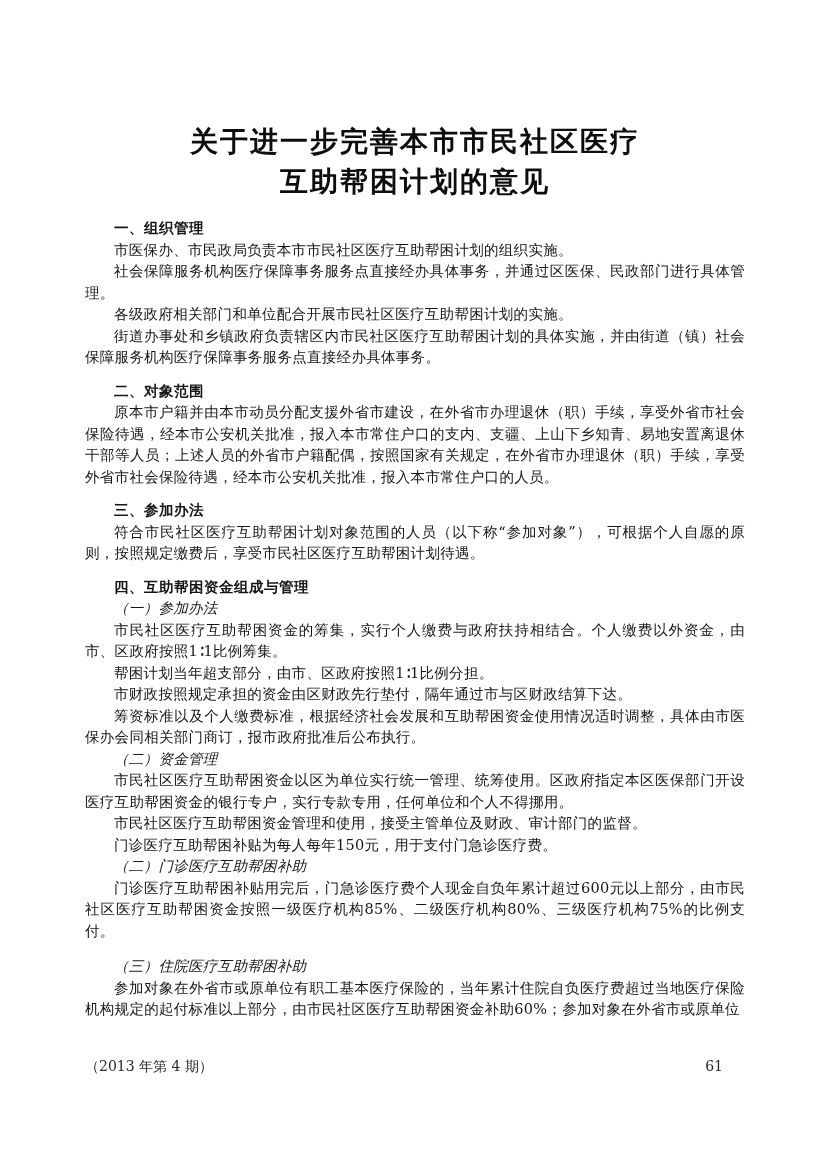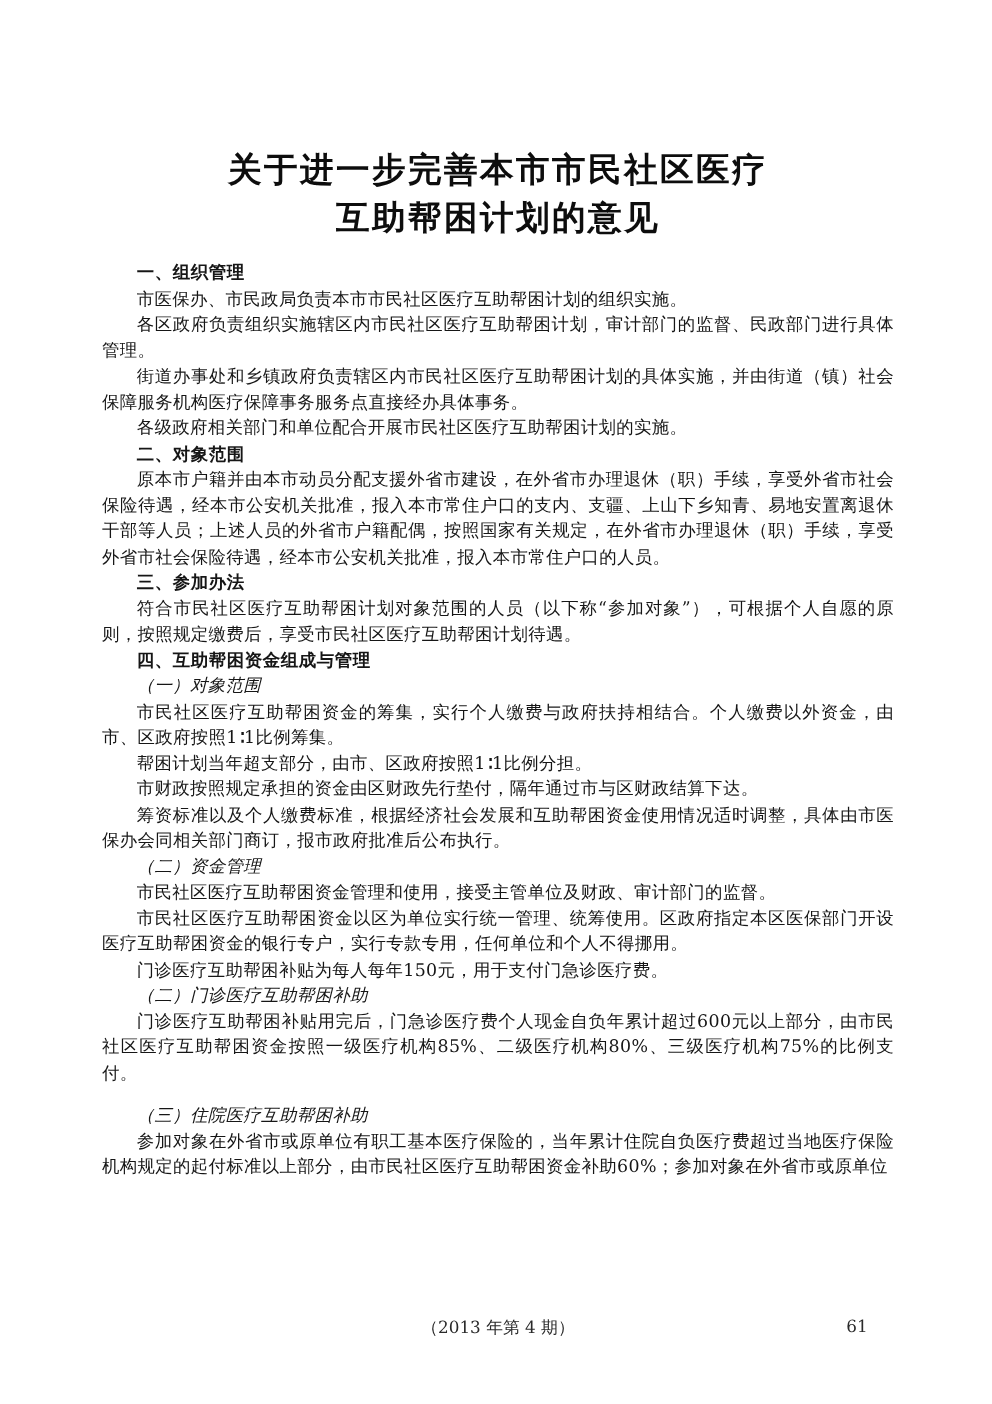--- a/index.html
+++ b/index.html
@@ -39,35 +39,35 @@
     line-height: 21.5px;
     letter-spacing: 0.3px;
     text-align: justify;
     text-indent: 2em;
     color: #161616;
   }
   p.h1 {
     font-family: "DejaVu Sans", "Liberation Sans", sans-serif;
     font-weight: bold;
     letter-spacing: 0.5px;
+    margin-top: 12px;
   }
   p.sub {
     font-style: italic;
     font-family: "DejaVu Serif", "Liberation Serif", serif;
   }
   p.gap { margin-top: 14px; }
   .footer {
     position: absolute;
     left: 85px;
     top: 1058px;
     width: 660px;
-    text-align: center;
+    text-align: left;
     font-size: 14px;
     color: #2a2a2a;
-    margin-top: 40px;
   }
   .footer .pagenum {
     position: absolute;
     right: 22px;
     top: 0;
     font-size: 14px;
     color: #2a2a2a;
   }
 </style>
 </head>
@@ -76,36 +76,36 @@
 <div class="page">
   <div class="content">
 
     <h1 class="title">
       <span>关于进一步完善本市市民社区医疗</span>
       <span>互助帮困计划的意见</span>
     </h1>
 
     <p class="h1">一、组织管理</p>
     <p class="body">市医保办、市民政局负责本市市民社区医疗互助帮困计划的组织实施。</p>
-    <p class="body">各区政府负责组织实施辖区内市民社区医疗互助帮困计划，审计部门的监督、民政部门进行具体管理。</p>
+    <p class="body">社会保障服务机构医疗保障事务服务点直接经办具体事务，并通过区医保、民政部门进行具体管理。</p>
+    <p class="body">各级政府相关部门和单位配合开展市民社区医疗互助帮困计划的实施。</p>
     <p class="body">街道办事处和乡镇政府负责辖区内市民社区医疗互助帮困计划的具体实施，并由街道（镇）社会保障服务机构医疗保障事务服务点直接经办具体事务。</p>
-    <p class="body">各级政府相关部门和单位配合开展市民社区医疗互助帮困计划的实施。</p>
     <p class="h1">二、对象范围</p>
     <p class="body">原本市户籍并由本市动员分配支援外省市建设，在外省市办理退休（职）手续，享受外省市社会保险待遇，经本市公安机关批准，报入本市常住户口的支内、支疆、上山下乡知青、易地安置离退休干部等人员；上述人员的外省市户籍配偶，按照国家有关规定，在外省市办理退休（职）手续，享受外省市社会保险待遇，经本市公安机关批准，报入本市常住户口的人员。</p>
     <p class="h1">三、参加办法</p>
     <p class="body">符合市民社区医疗互助帮困计划对象范围的人员（以下称“参加对象”），可根据个人自愿的原则，按照规定缴费后，享受市民社区医疗互助帮困计划待遇。</p>
     <p class="h1">四、互助帮困资金组成与管理</p>
-    <p class="sub">（一）对象范围</p>
+    <p class="sub">（一）参加办法</p>
     <p class="body">市民社区医疗互助帮困资金的筹集，实行个人缴费与政府扶持相结合。个人缴费以外资金，由市、区政府按照1∶1比例筹集。</p>
     <p class="body">帮困计划当年超支部分，由市、区政府按照1∶1比例分担。</p>
     <p class="body">市财政按照规定承担的资金由区财政先行垫付，隔年通过市与区财政结算下达。</p>
     <p class="body">筹资标准以及个人缴费标准，根据经济社会发展和互助帮困资金使用情况适时调整，具体由市医保办会同相关部门商订，报市政府批准后公布执行。</p>
     <p class="sub">（二）资金管理</p>
+    <p class="body">市民社区医疗互助帮困资金以区为单位实行统一管理、统筹使用。区政府指定本区医保部门开设医疗互助帮困资金的银行专户，实行专款专用，任何单位和个人不得挪用。</p>
     <p class="body">市民社区医疗互助帮困资金管理和使用，接受主管单位及财政、审计部门的监督。</p>
-    <p class="body">市民社区医疗互助帮困资金以区为单位实行统一管理、统筹使用。区政府指定本区医保部门开设医疗互助帮困资金的银行专户，实行专款专用，任何单位和个人不得挪用。</p>
     <p class="body">门诊医疗互助帮困补贴为每人每年150元，用于支付门急诊医疗费。</p>
     <p class="sub">（二）门诊医疗互助帮困补助</p>
     <p class="body">门诊医疗互助帮困补贴用完后，门急诊医疗费个人现金自负年累计超过600元以上部分，由市民社区医疗互助帮困资金按照一级医疗机构85%、二级医疗机构80%、三级医疗机构75%的比例支付。</p>
     <p class="sub gap">（三）住院医疗互助帮困补助</p>
     <p class="body">参加对象在外省市或原单位有职工基本医疗保险的，当年累计住院自负医疗费超过当地医疗保险机构规定的起付标准以上部分，由市民社区医疗互助帮困资金补助60%；参加对象在外省市或原单位</p>
 
   </div>
 
   <div class="footer">
     <span class="issue">（2013 年第 4 期）</span>

